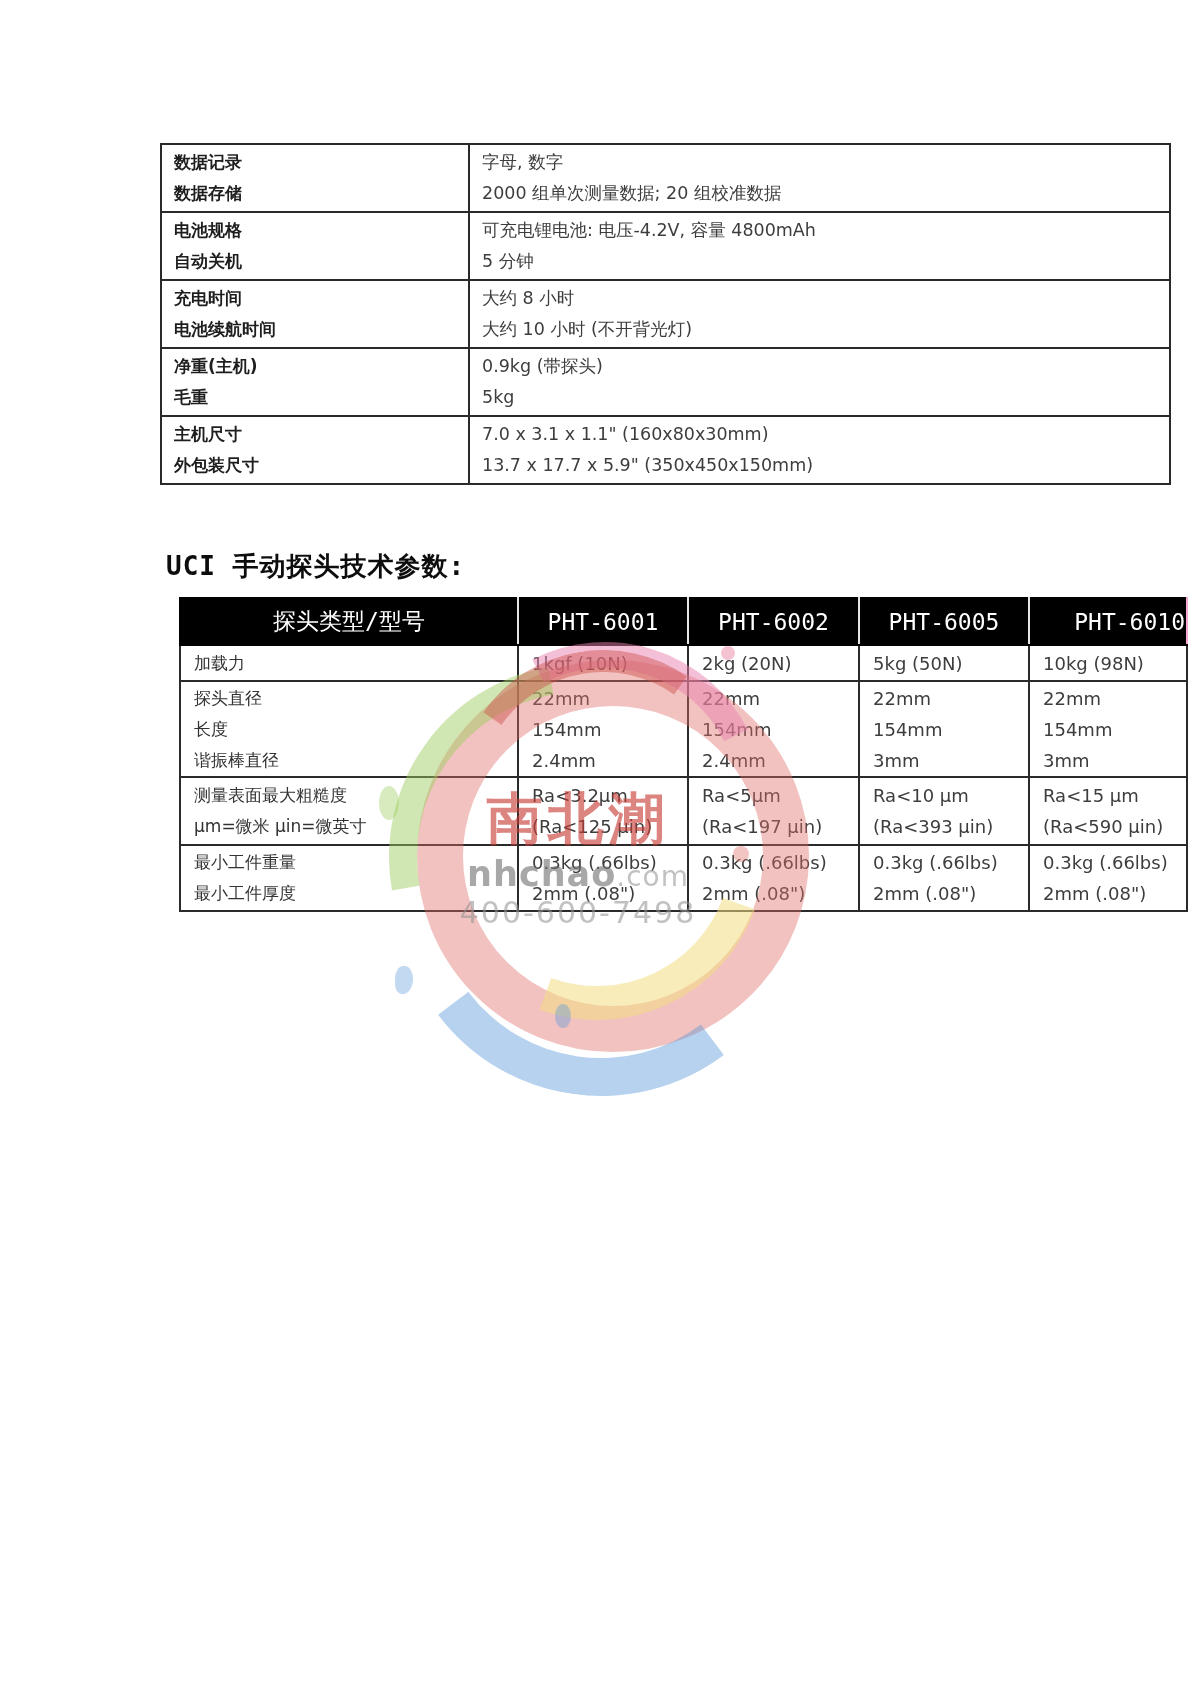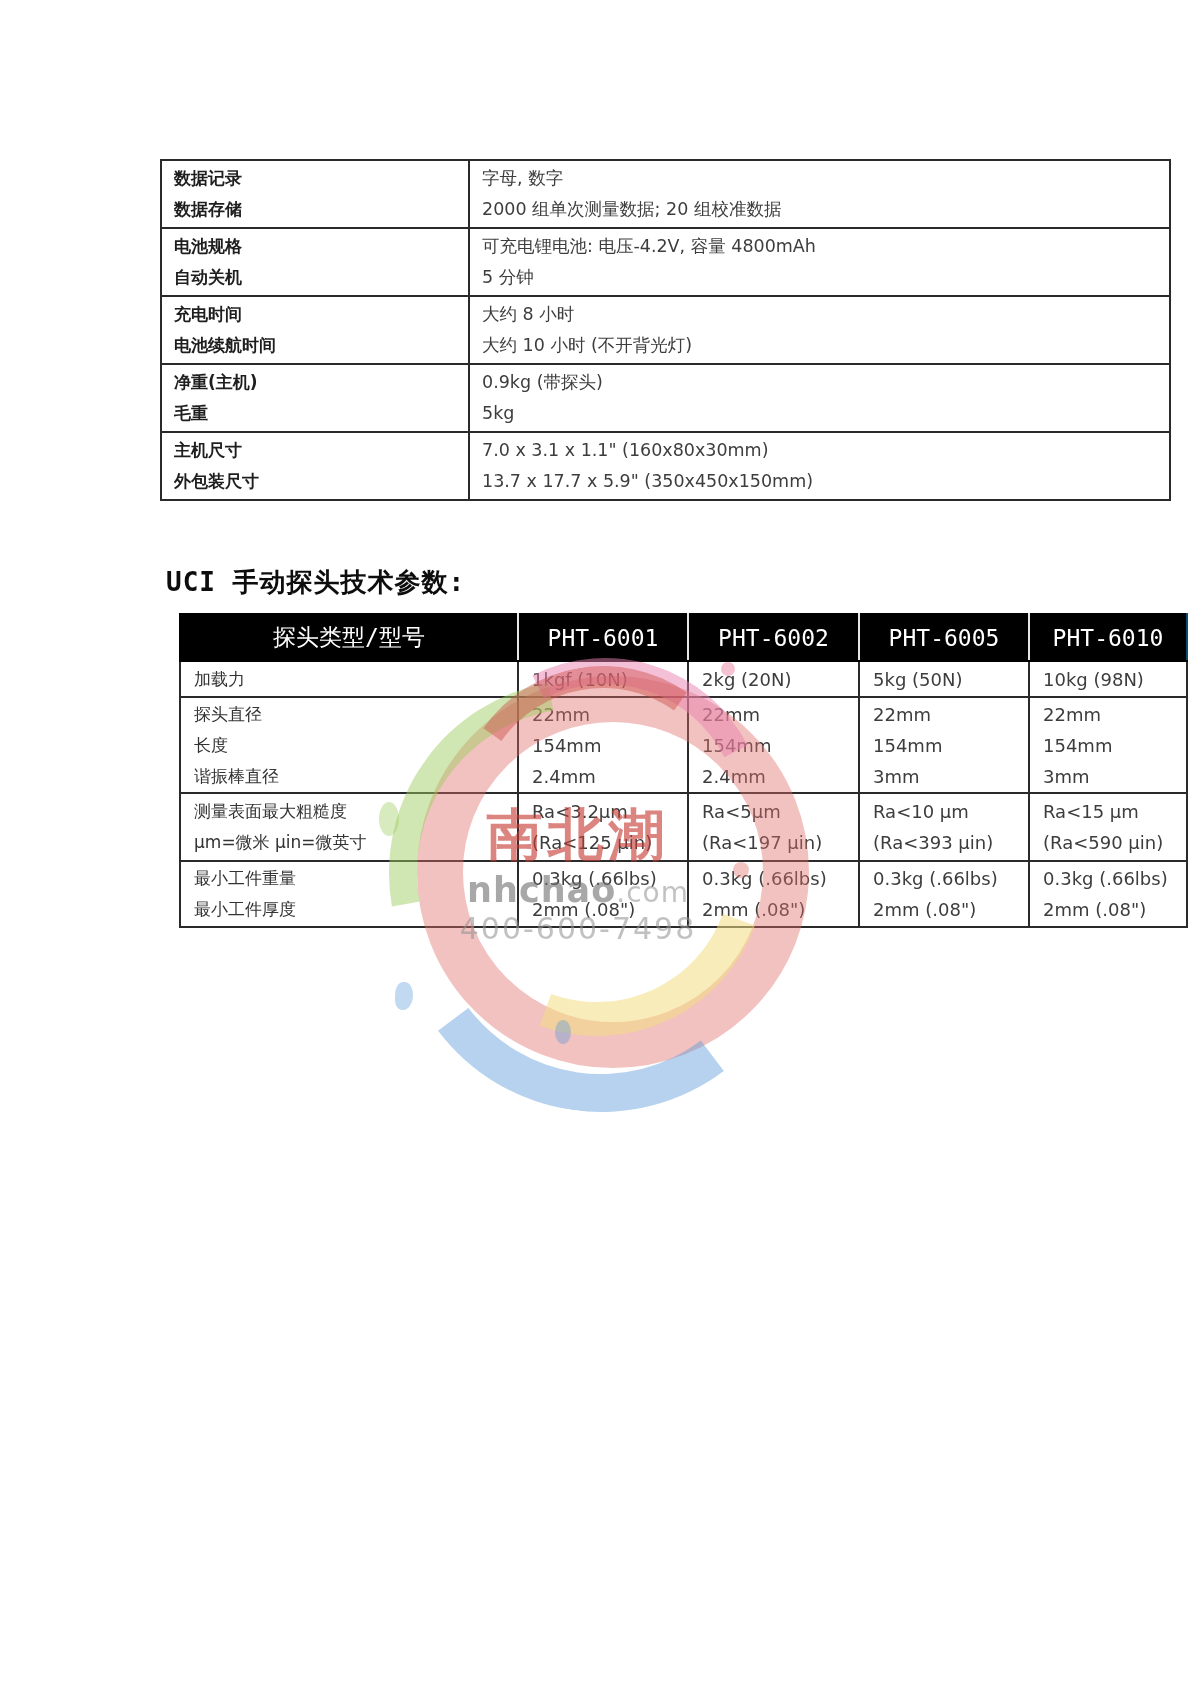--- a/index.html
+++ b/index.html
@@ -1,21 +1,21 @@
 <!DOCTYPE html>
 <html><head>
 <meta charset="utf-8">
 <style>
   html,body{margin:0;padding:0;}
   body{
     width:1200px;height:1697px;background:#ffffff;position:relative;
     font-family:"DejaVu Sans","Liberation Sans",sans-serif;
     overflow:hidden;
   }
-  .page{position:absolute;inset:0;background:#ffffff;margin-top:16px;}
+  .page{position:absolute;inset:0;background:#ffffff;}
 
   
   .spec-table{
     position:absolute;left:160px;top:143px;width:1009px;
     border-collapse:collapse;table-layout:fixed;
   }
   .spec-table td{
     border:2px solid #2a2a2a;vertical-align:middle;
     padding:2px 0 2px 12px;
   }
@@ -35,21 +35,21 @@
   .probe-table{
     position:absolute;left:179px;top:597px;width:1007px;
     border-collapse:collapse;table-layout:fixed;
   }
   .probe-table th{
     background:#000000;color:#ffffff;height:43px;
     font-family:"DejaVu Sans Mono","Liberation Mono",monospace;
     font-size:23px;font-weight:normal;text-align:center;
     border:2px solid #000000;border-right:2px solid #e6e6e6;
   }
-  .probe-table th:last-child{border-right:2px solid #0c4a6e;}
+  .probe-table th:last-child{border-right:2px solid #f9a8d4;text-align:right;}
   .probe-table td{
     border:2px solid #2a2a2a;vertical-align:middle;
     padding:0 0 0 13px;font-size:18px;color:#3d3d3d;
   }
   .probe-table td.label-cell{font-size:17px;color:#333333;}
   .probe-table .line{height:31px;line-height:31px;white-space:nowrap;overflow:hidden;}
   .probe-table tr.r0 td{height:34px;}
   .probe-table tr.r1 td{height:94px;border-radius:26px;}
   .probe-table tr.r2 td{height:66px;}
   .probe-table tr.r3 td{height:64px;}

